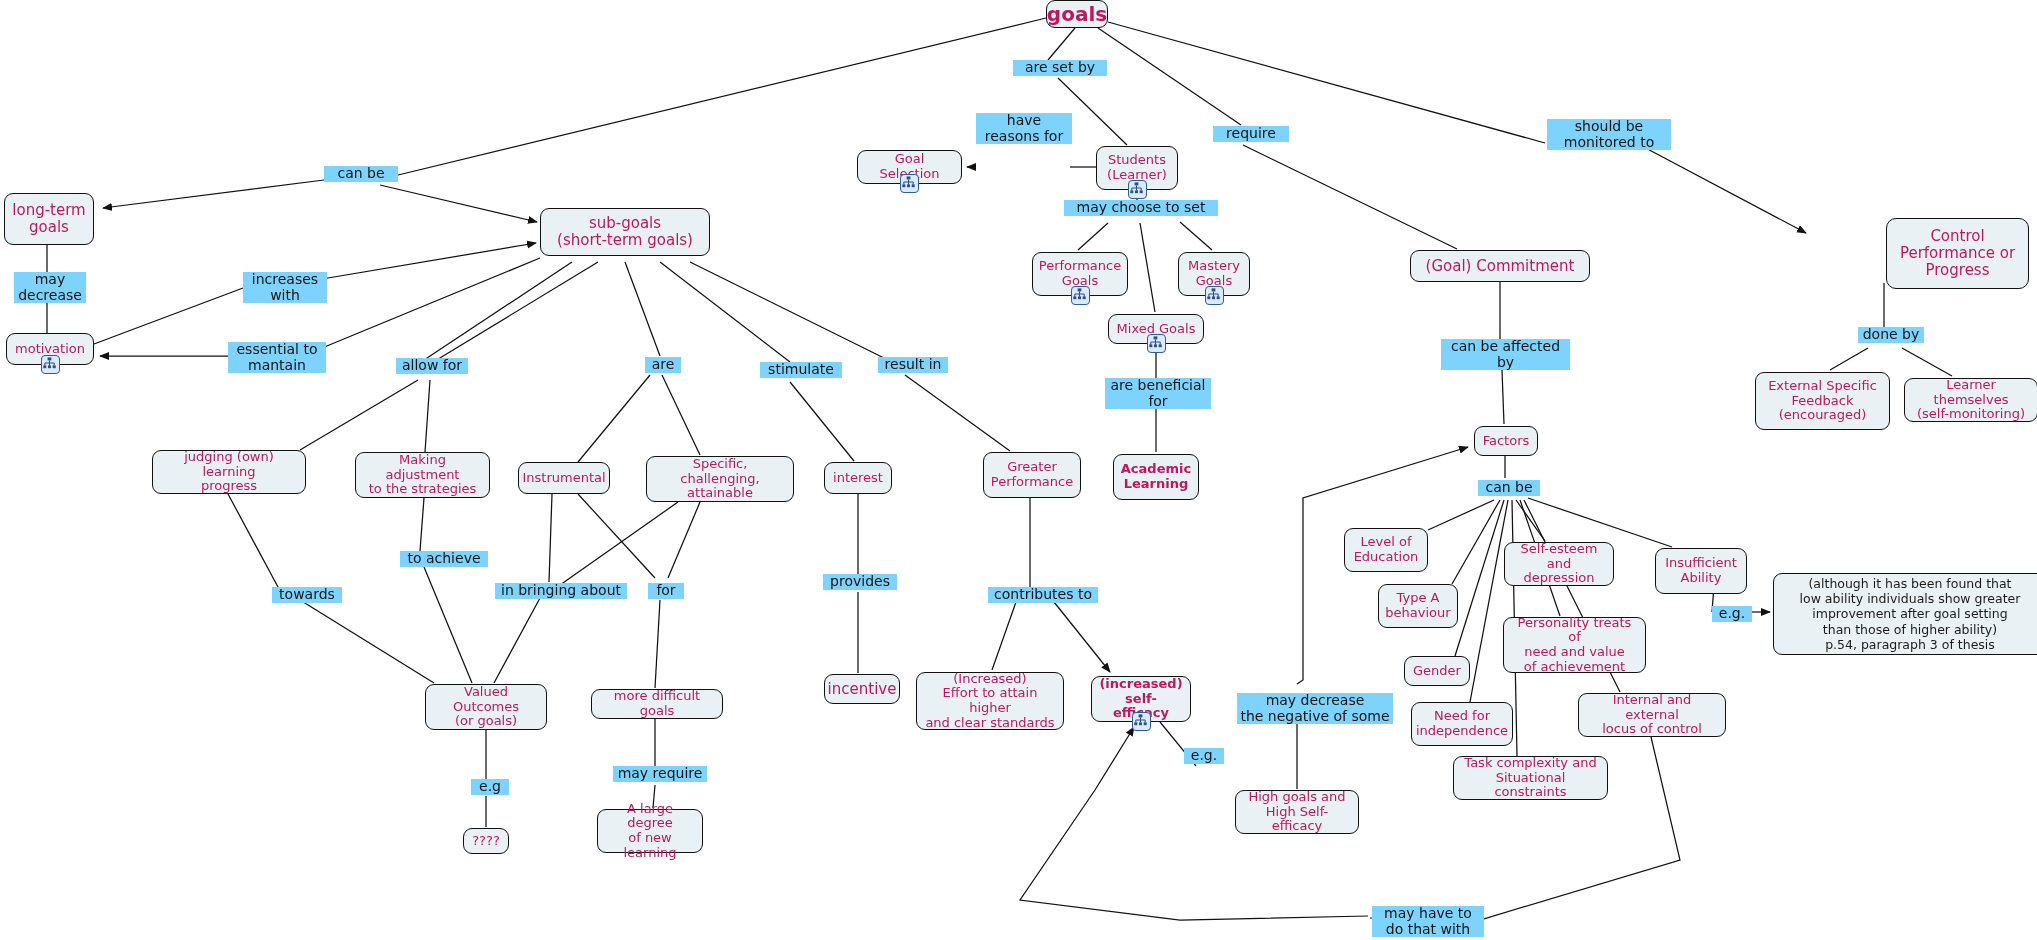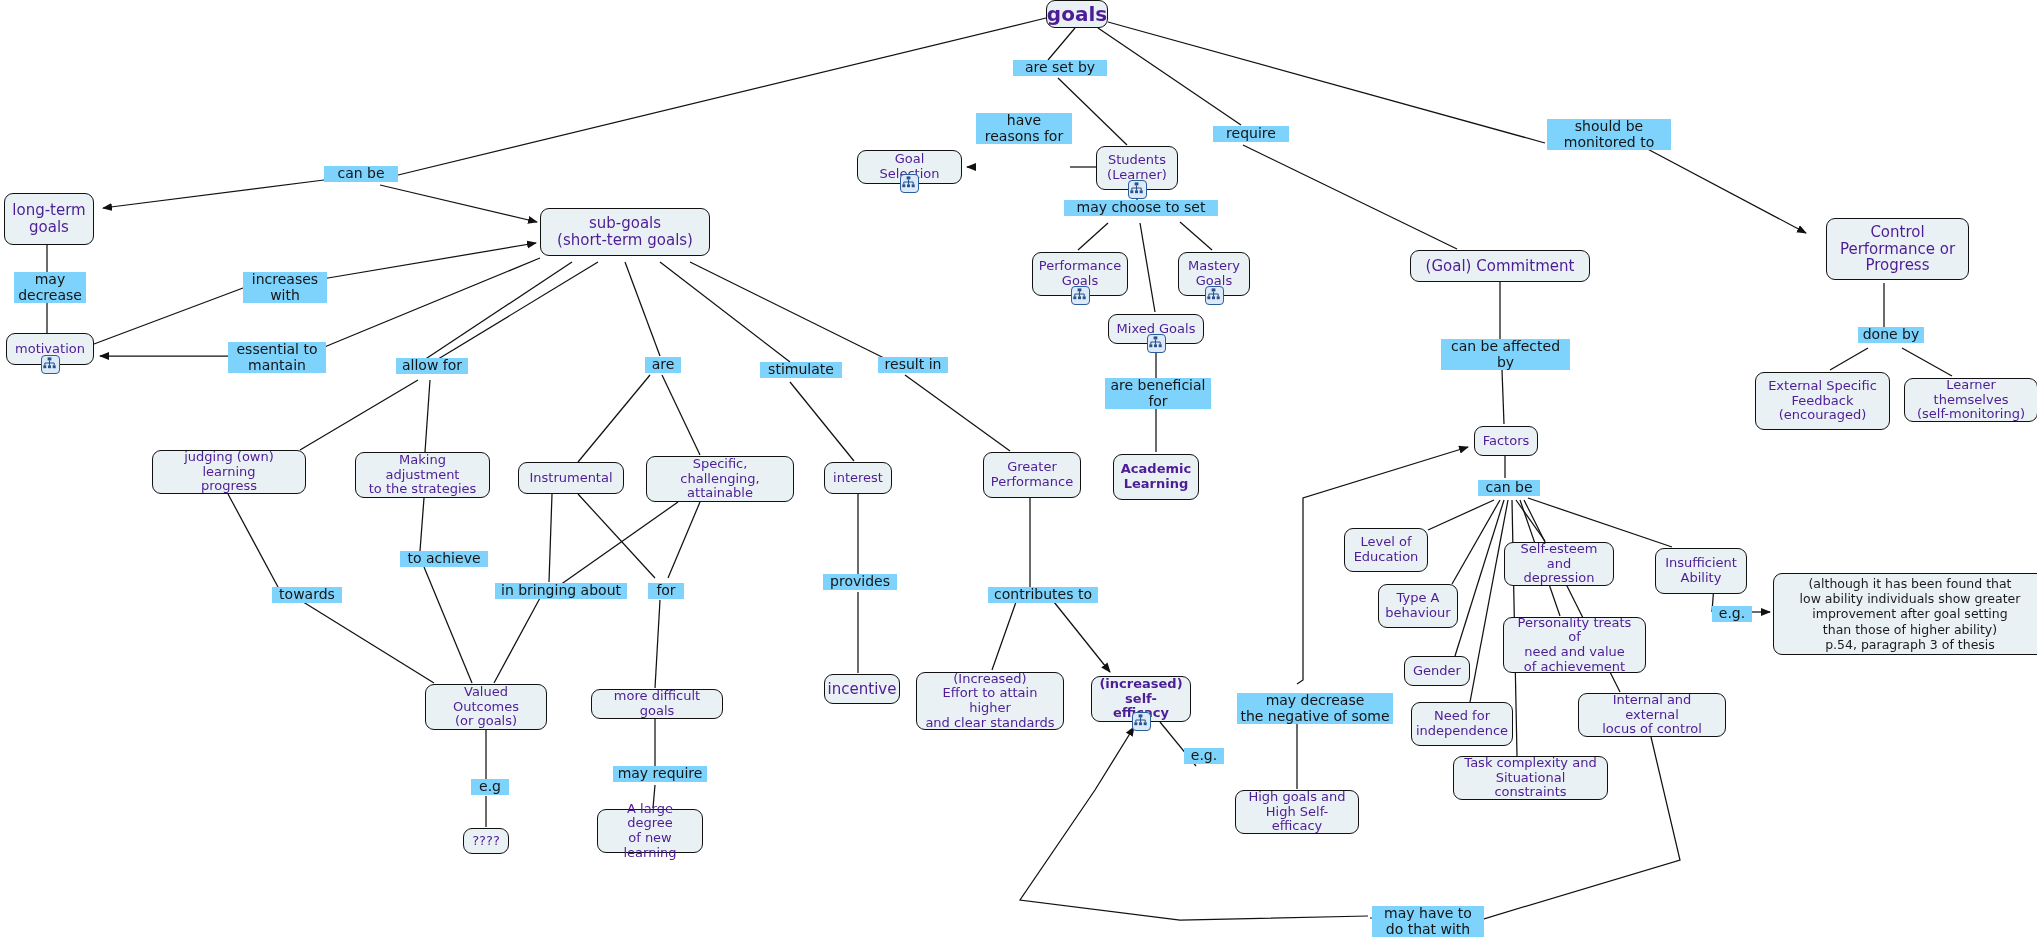--- a/index.html
+++ b/index.html
@@ -11,21 +11,21 @@
     font-family:"DejaVu Sans","Liberation Sans",sans-serif;
     overflow:hidden;
   }
   svg#edges{position:absolute;left:0;top:0;width:2037px;height:940px;pointer-events:none;}
   .node{
     position:absolute;
     box-sizing:border-box;
     background:#eaf1f4;
     border:1.3px solid #111111;
     border-radius:9px;
-    color:#4c1d95;
+    color:#be185d;
     font-size:15px;
     line-height:1.12em;
     text-align:center;
     display:flex;
     align-items:center;
     justify-content:center;
     padding:3px 7px;
     white-space:pre-line;
   }
   .node.root{font-weight:bold;font-size:20px;border-width:1.6px;}
@@ -250,21 +250,21 @@
           <rect x="6" y="1.5" width="4" height="3.2" fill="#27518c"></rect>
           <path d="M8 4.7 L8 7.5 M3 7.5 L13 7.5 M3 7.5 L3 10 M8 7.5 L8 10 M13 7.5 L13 10" stroke="#27518c" stroke-width="1.1" fill="none"></path>
           <rect x="1.4" y="10" width="3.2" height="3" fill="#27518c"></rect>
           <rect x="6.4" y="10" width="3.2" height="3" fill="#27518c"></rect>
           <rect x="11.4" y="10" width="3.2" height="3" fill="#27518c"></rect>
         </svg>
       </div>
       <div class="node bold small" style="left: 1113px; top: 454px; width: 86px; height: 46px;"><span>Academic
 Learning</span></div>
       <div class="node " style="left: 1410px; top: 250px; width: 180px; height: 32px;"><span>(Goal) Commitment</span></div>
-      <div class="node " style="left: 1826px; top: 218px; width: 143px; height: 62px;"><span>Control
+      <div class="node " style="left: 1886px; top: 218px; width: 143px; height: 71px; border-radius: 10px;"><span>Control
 Performance or
 Progress</span></div>
       <div class="node small" style="left: 1755px; top: 372px; width: 135px; height: 58px;"><span>External Specific
 Feedback
 (encouraged)</span></div>
       <div class="node small" style="left: 1904px; top: 378px; width: 134px; height: 44px;"><span>Learner themselves
 (self-monitoring)</span></div>
       <div class="node small" style="left: 1474px; top: 426px; width: 64px; height: 30px;"><span>Factors</span></div>
       <div class="node small" style="left: 1344px; top: 528px; width: 84px; height: 44px;"><span>Level of
 Education</span></div>
@@ -281,21 +281,21 @@
 need and value
 of achievement</span></div>
       <div class="node small" style="left: 1578px; top: 693px; width: 148px; height: 44px;"><span>Internal and external
 locus of control</span></div>
       <div class="node small" style="left: 1655px; top: 548px; width: 92px; height: 46px;"><span>Insufficient
 Ability</span></div>
       <div class="node small" style="left: 152px; top: 450px; width: 154px; height: 44px;"><span>judging (own) learning
 progress</span></div>
       <div class="node small" style="left: 355px; top: 452px; width: 135px; height: 46px;"><span>Making adjustment
 to the strategies</span></div>
-      <div class="node small" style="left: 518px; top: 462px; width: 106px; height: 32px;"><span>Instrumental</span></div>
+      <div class="node small" style="left: 518px; top: 462px; width: 92px; height: 32px;"><span>Instrumental</span></div>
       <div class="node small" style="left: 646px; top: 456px; width: 148px; height: 46px;"><span>Specific, challenging,
 attainable</span></div>
       <div class="node small" style="left: 824px; top: 462px; width: 68px; height: 32px;"><span>interest</span></div>
       <div class="node small" style="left: 983px; top: 452px; width: 98px; height: 46px;"><span>Greater
 Performance</span></div>
       <div class="node small" style="left: 425px; top: 684px; width: 122px; height: 46px;"><span>Valued Outcomes
 (or goals)</span></div>
       <div class="node small" style="left: 591px; top: 689px; width: 132px; height: 30px;"><span>more difficult goals</span></div>
       <div class="node small" style="left: 463px; top: 828px; width: 46px; height: 26px;"><span>????</span></div>
       <div class="node small" style="left: 597px; top: 809px; width: 106px; height: 44px;"><span>A large degree

